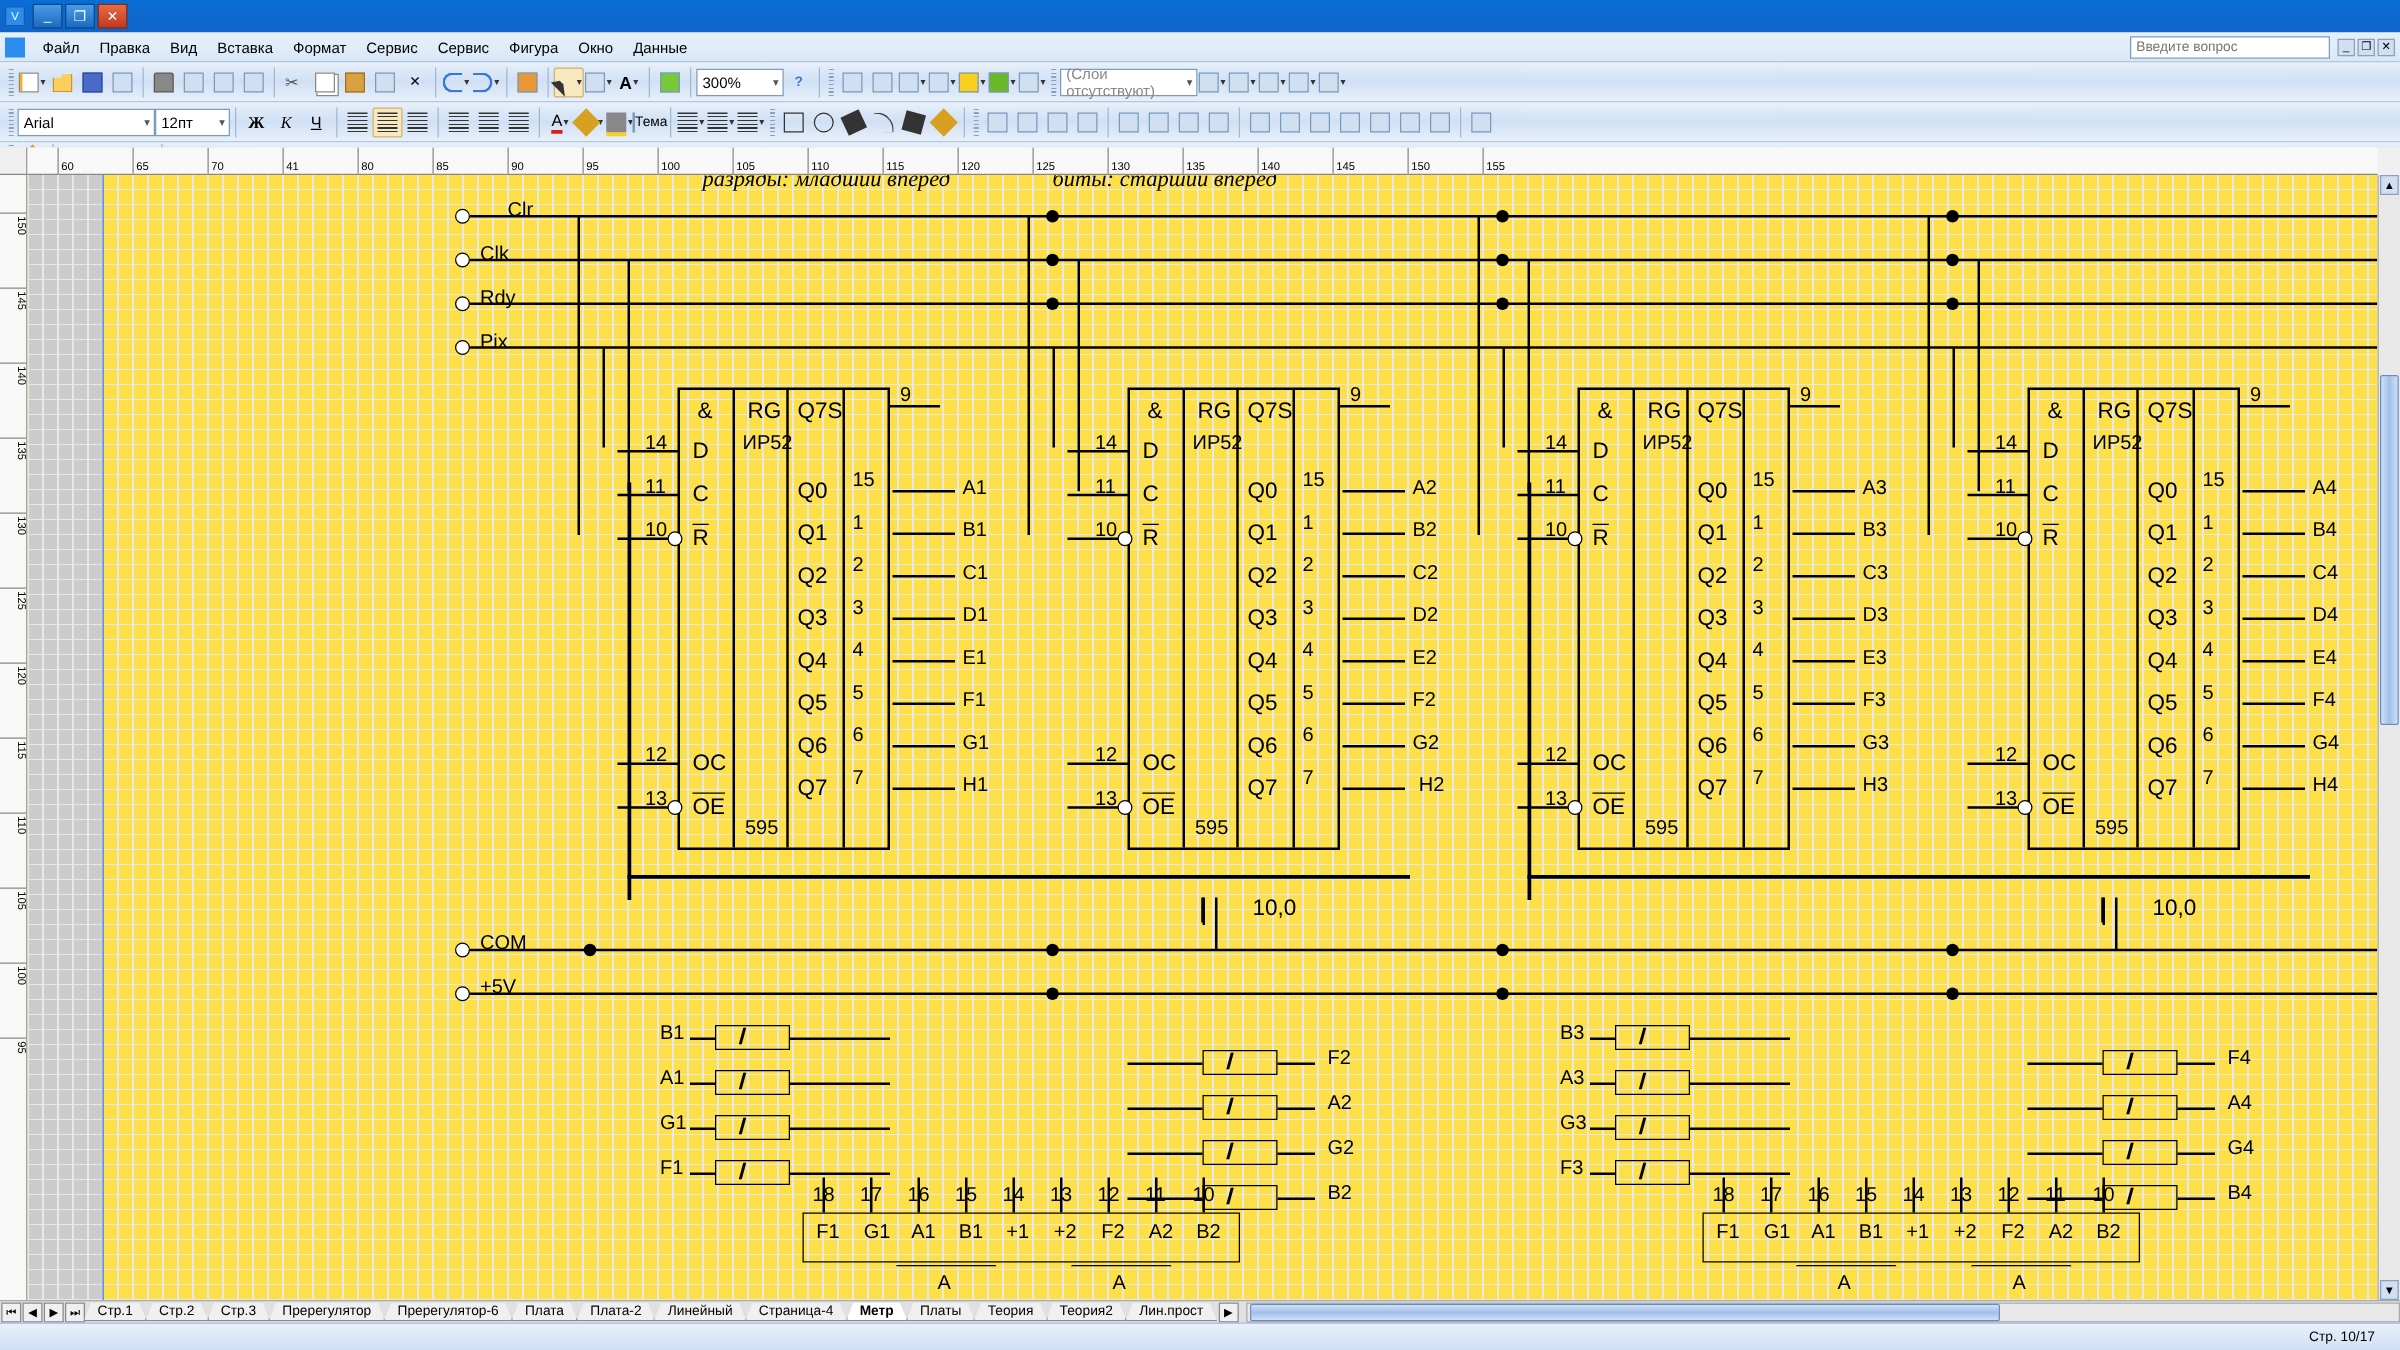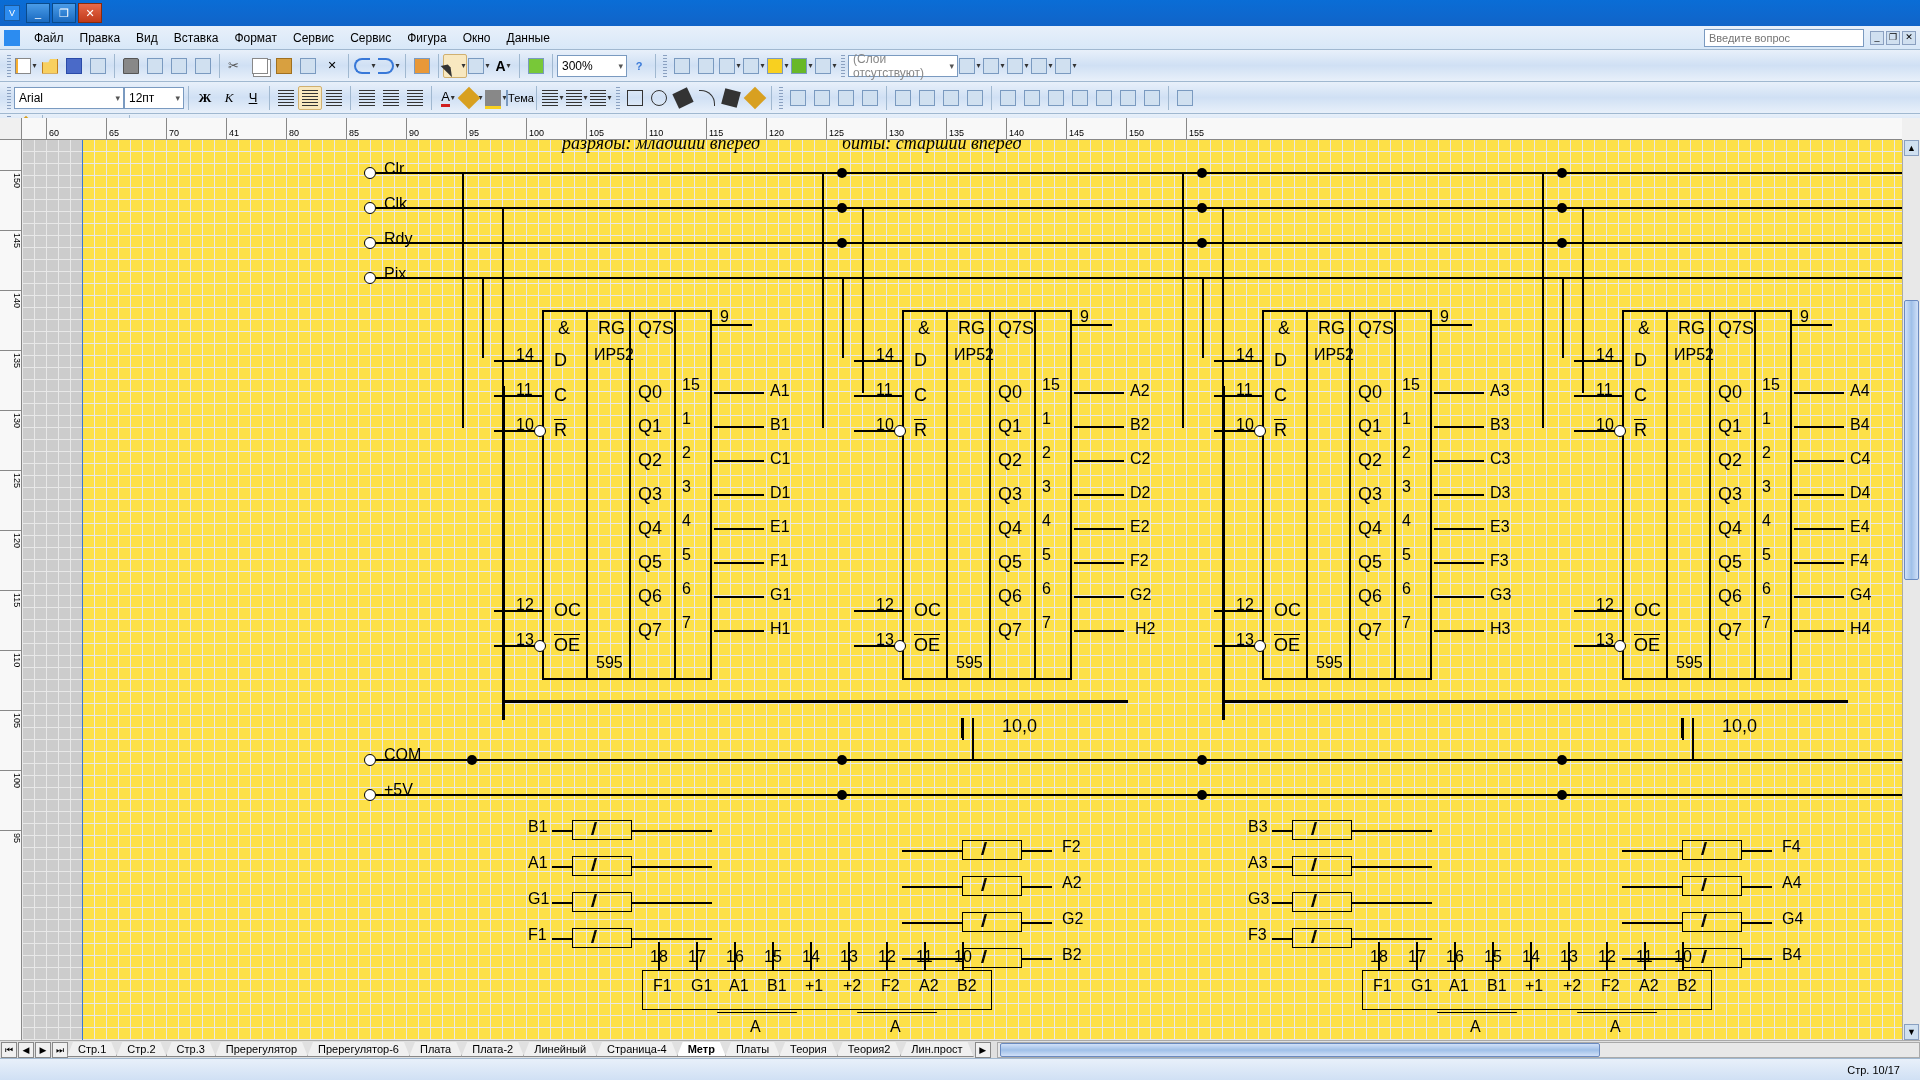--- a/index.html
+++ b/index.html
@@ -472,21 +472,21 @@
     <div class="paper-shadow"></div>
     <div class="grid"></div>
     <div class="paper-edge"></div>
 
     <div class="sch" id="sch">
 
       <div class="lbl it" style="top:-7px;left:540px">разряды: младший вперед</div>
       <div class="lbl it" style="top:-7px;left:820px">биты: старший вперед</div>
 
       <div id="buses">
-          <div class="lbl sm" style="top:20px;left:362px">Clr</div>
+          <div class="lbl sm" style="top:20px;left:384px">Clr</div>
      <div class="term" style="top:33px;left:348px"></div>
      <div class="wire h" style="top:32px;left:354px;right:0"></div>
           <div class="lbl sm" style="top:55px;left:362px">Clk</div>
      <div class="term" style="top:68px;left:348px"></div>
      <div class="wire h" style="top:67px;left:354px;right:0"></div>
           <div class="lbl sm" style="top:90px;left:362px">Rdy</div>
      <div class="term" style="top:103px;left:348px"></div>
      <div class="wire h" style="top:102px;left:354px;right:0"></div>
           <div class="lbl sm" style="top:125px;left:362px">Pix</div>
      <div class="term" style="top:138px;left:348px"></div>

